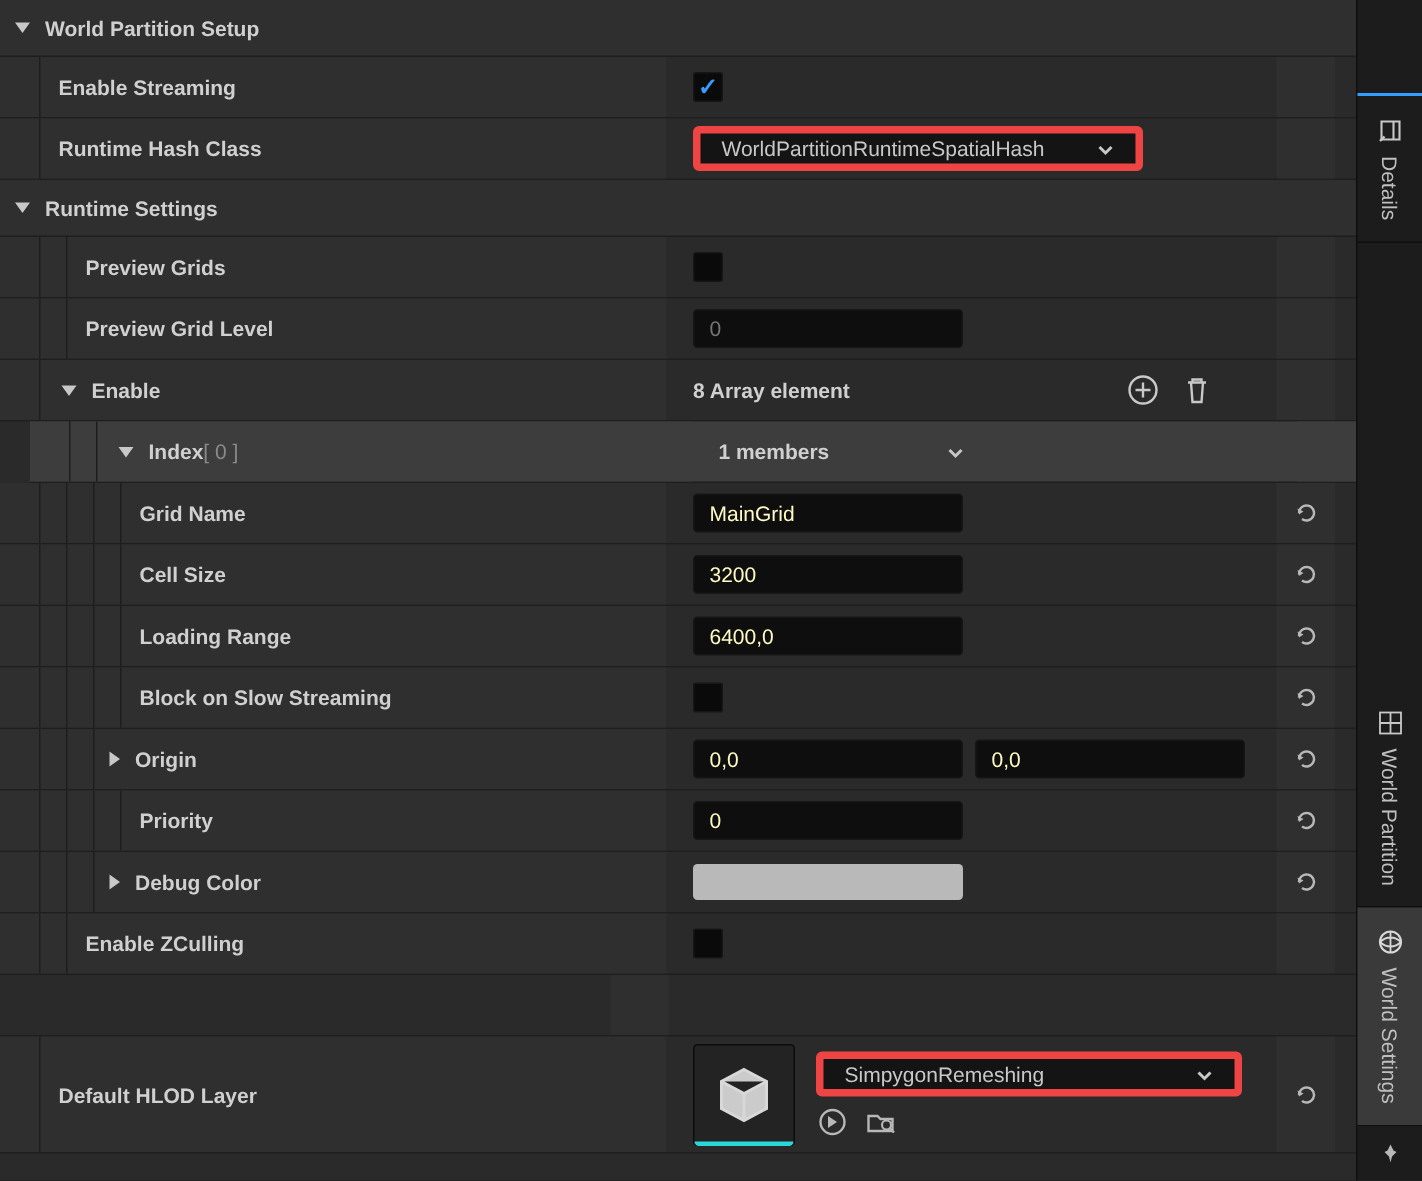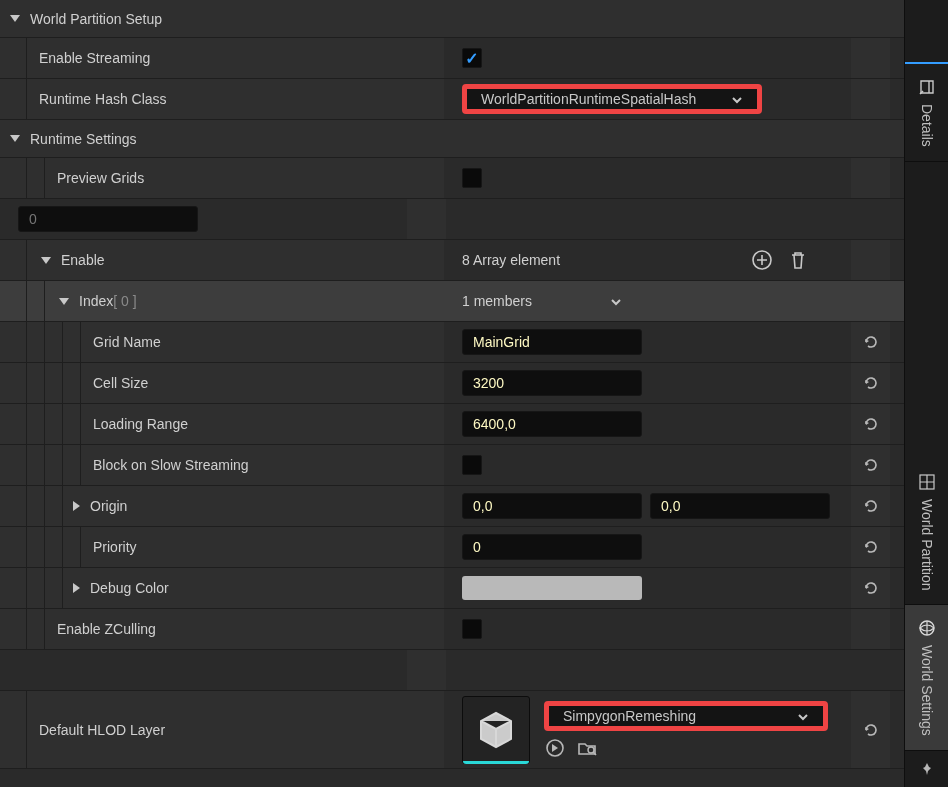--- a/index.html
+++ b/index.html
@@ -5,21 +5,21 @@
 * { margin: 0; padding: 0; box-sizing: border-box; font-family: "Segoe UI", Arial, sans-serif; }
 body { background: #1a1a1a; color: #c8c8c8; font-size: 14px; width: 948px; height: 787px; overflow: hidden; display: flex; }
 
 .panel { width: 904px; height: 787px; background: #2a2a2a; position: relative; overflow-y: auto; }
 .panel::-webkit-scrollbar { width: 14px; }
 .panel::-webkit-scrollbar-track { background: #242424; }
 .panel::-webkit-scrollbar-thumb { background: #1a1a1a; border-radius: 7px; }
 
 
 .row { display: flex; align-items: center; height: 41px; border-bottom: 1px solid #1e1e1e; }
-.row.selected { background: #3d3d3d; }
+.row.selected { background: #3d3d3d; margin-left: 20px; }
 .label-col { width: 444px; display: flex; align-items: center; height: 100%; background: #2f2f2f; }
 .val-col { width: 407px; display: flex; align-items: center; height: 100%; padding-left: 18px; }
 .reset-col { width: 39px; display: flex; align-items: center; justify-content: center; height: 100%; background: #2f2f2f; }
 
 
 .section { height: 38px; display: flex; align-items: center; background: #2f2f2f; border-bottom: 1px solid #1e1e1e; }
 .section .tri { margin-left: 10px; margin-right: 10px; }
 
 
 .tri { width: 0; height: 0; border-left: 5px solid transparent; border-right: 5px solid transparent; border-top: 7px solid #c8c8c8; }
@@ -66,21 +66,21 @@
 
 .side { width: 44px; height: 787px; background: #1c1c1c; display: flex; flex-direction: column; border-left: 1px solid #0e0e0e; }
 .side .top { height: 64px; border-bottom: 2px solid #349dff; }
 .stab { writing-mode: vertical-rl; text-orientation: mixed; padding: 14px 0; display: flex; align-items: center; justify-content: center; color: #bfbfbf; border-bottom: 1px solid #0e0e0e; cursor: pointer; gap: 8px; font-size: 14px; }
 .stab.active { background: #3a3a3a; }
 .stab .sic { width: 18px; height: 18px; transform: rotate(90deg); }
 .spacer { flex: 1; }
 .pin { height: 36px; display: flex; align-items: center; justify-content: center; }
 
 
-.lbl { color: #d0d0d0; white-space: nowrap; }
+.lbl { color: #d0d0d0; white-space: nowrap; font-weight: bold; }
 .idx-bracket { color: #8a8a8a; }
 
 .labelpad { padding-left: 12px; }
 </style>
 </head>
 <body>
 
 <div class="panel">
 
   <div class="section">
@@ -126,20 +126,25 @@
         <span class="ind i2"></span>
         <span class="lbl labelpad">Preview Grids</span>
       </div>
     <div class="val-col">
         <div class="chk"></div>
       </div>
     <div class="reset-col"></div>
   </div>
 
   <div class="row">
+    <div class="label-col">
+        <span class="ind i1"></span>
+        <span class="ind i2"></span>
+        <span class="lbl labelpad">Preview Grid Level</span>
+      </div>
     <div class="val-col">
         <input class="txtin placeholder" placeholder="0" style="">
       </div>
     <div class="reset-col"></div>
   </div>
 
   <div class="row">
     <div class="label-col">
         <span class="ind i1"></span>
         <span class="tri" style="margin-left:14px;margin-right:10px"></span>

